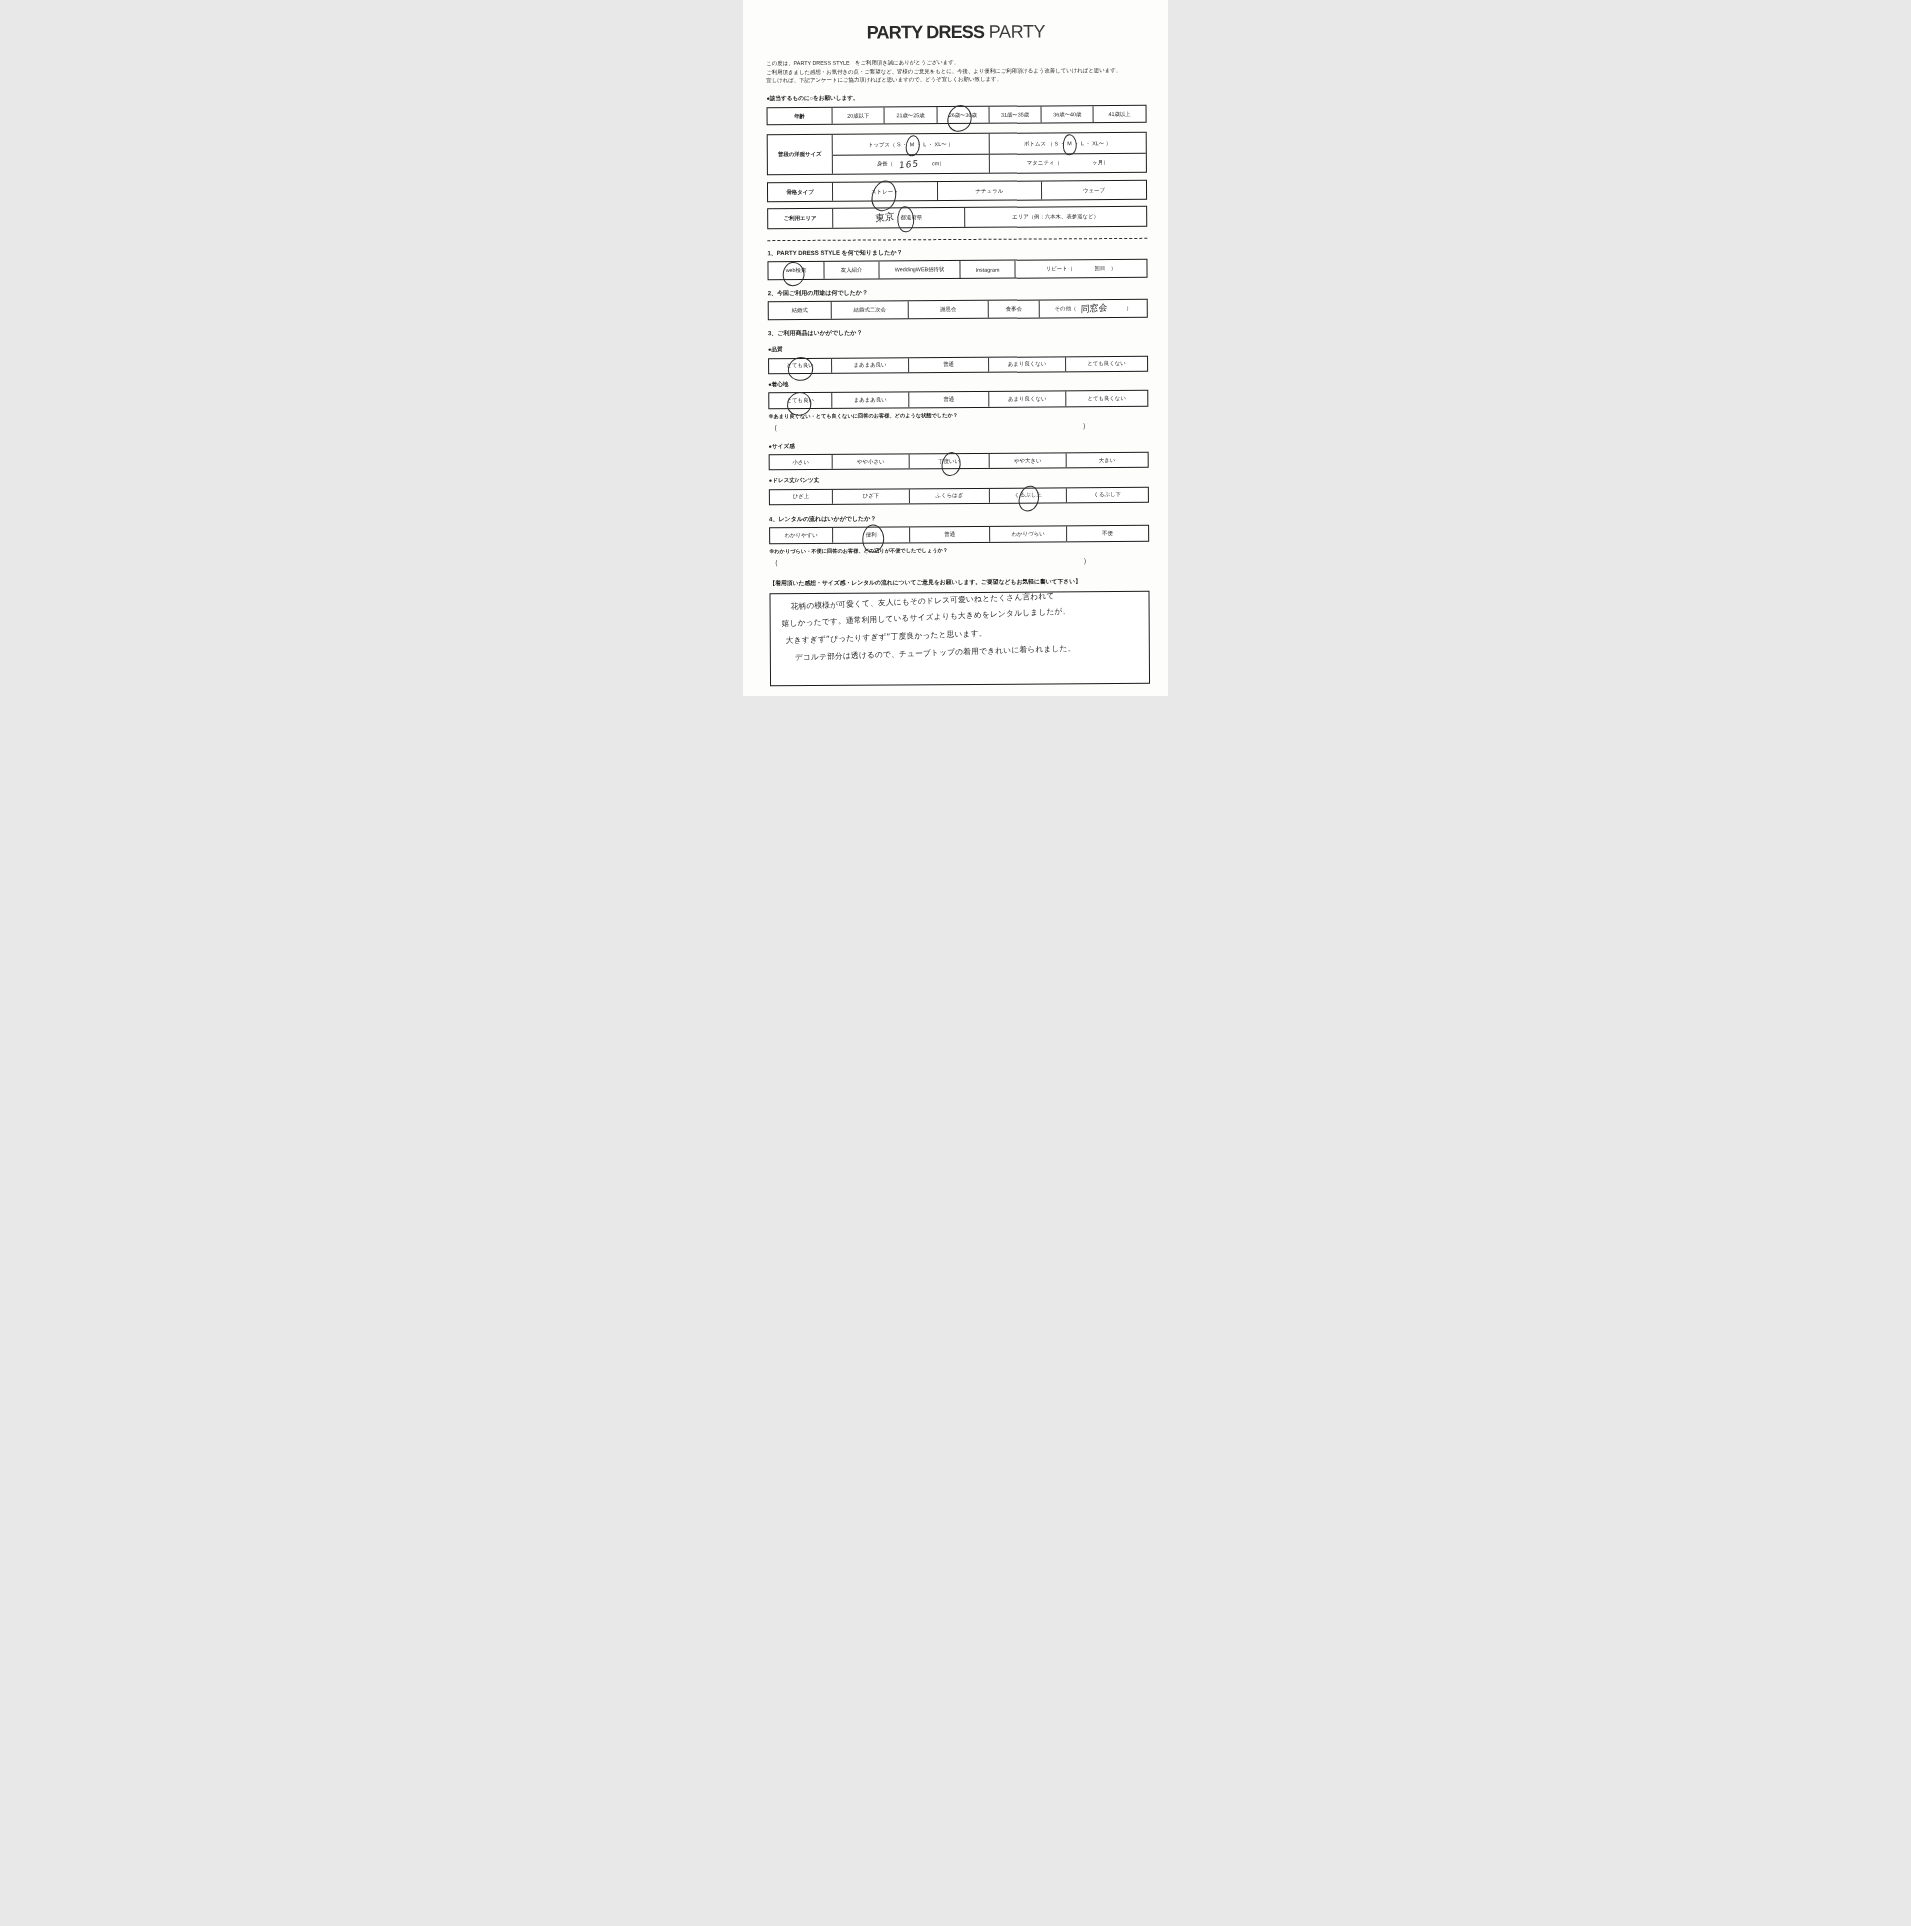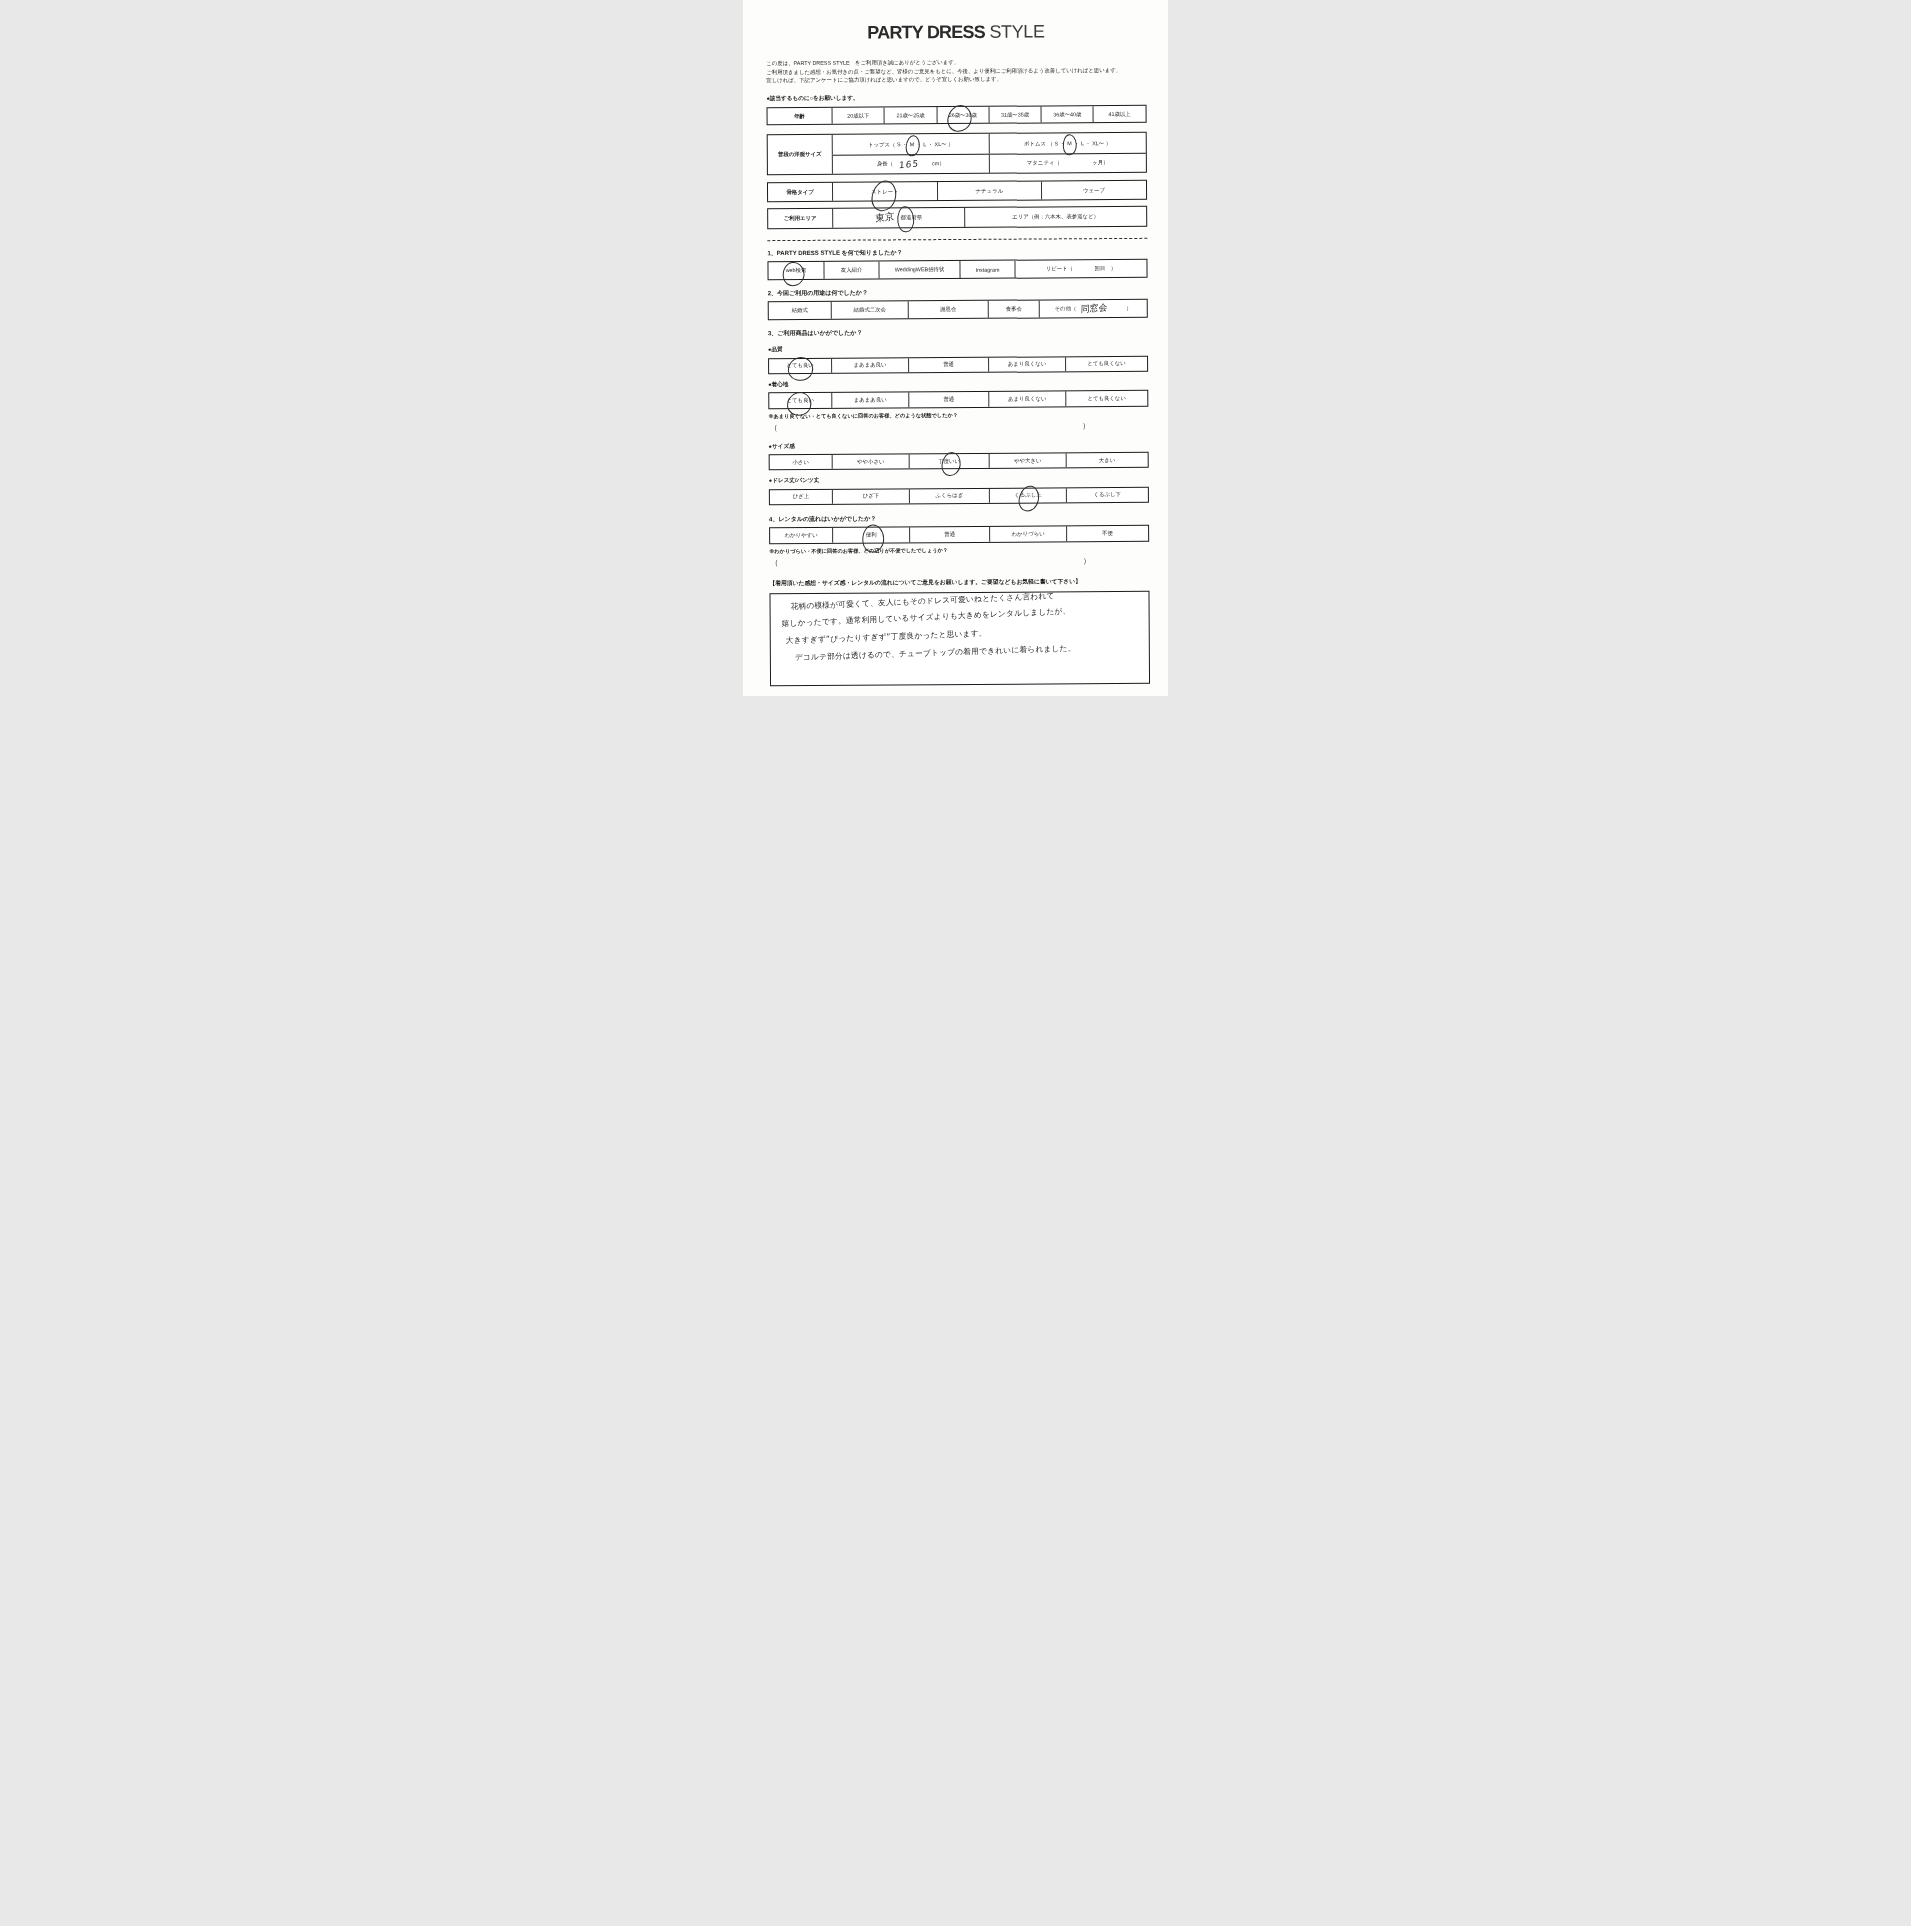--- a/index.html
+++ b/index.html
@@ -50,21 +50,21 @@
   .cline{font-size:7.7px;letter-spacing:0.2px;color:#272727;transform-origin:left center;
          white-space:nowrap;font-family:"DejaVu Sans",sans-serif;}
 </style>
 </head>
 <body>
 
 <div class="page">
  <div class="sheet">
 
   <div class="title">
-    <span class="t-main">PARTY DRESS</span><span class="t-sub">STYLE</span>
+    <span class="t-main">PARTY DRESS</span><span class="t-sub">PARTY</span>
   </div>
 
   <div class="intro">
     <div>この度は、PARTY DRESS STYLE　をご利用頂き誠にありがとうございます。</div>
     <div>ご利用頂きました感想・お気付きの点・ご要望など、皆様のご意見をもとに、今後、より便利にご利用頂けるよう改善していければと思います。</div>
     <div>宜しければ、下記アンケートにご協力頂ければと思いますので、どうぞ宜しくお願い致します。</div>
   </div>
 
   <div class="instruction">●該当するものに○をお願いします。</div>
 

